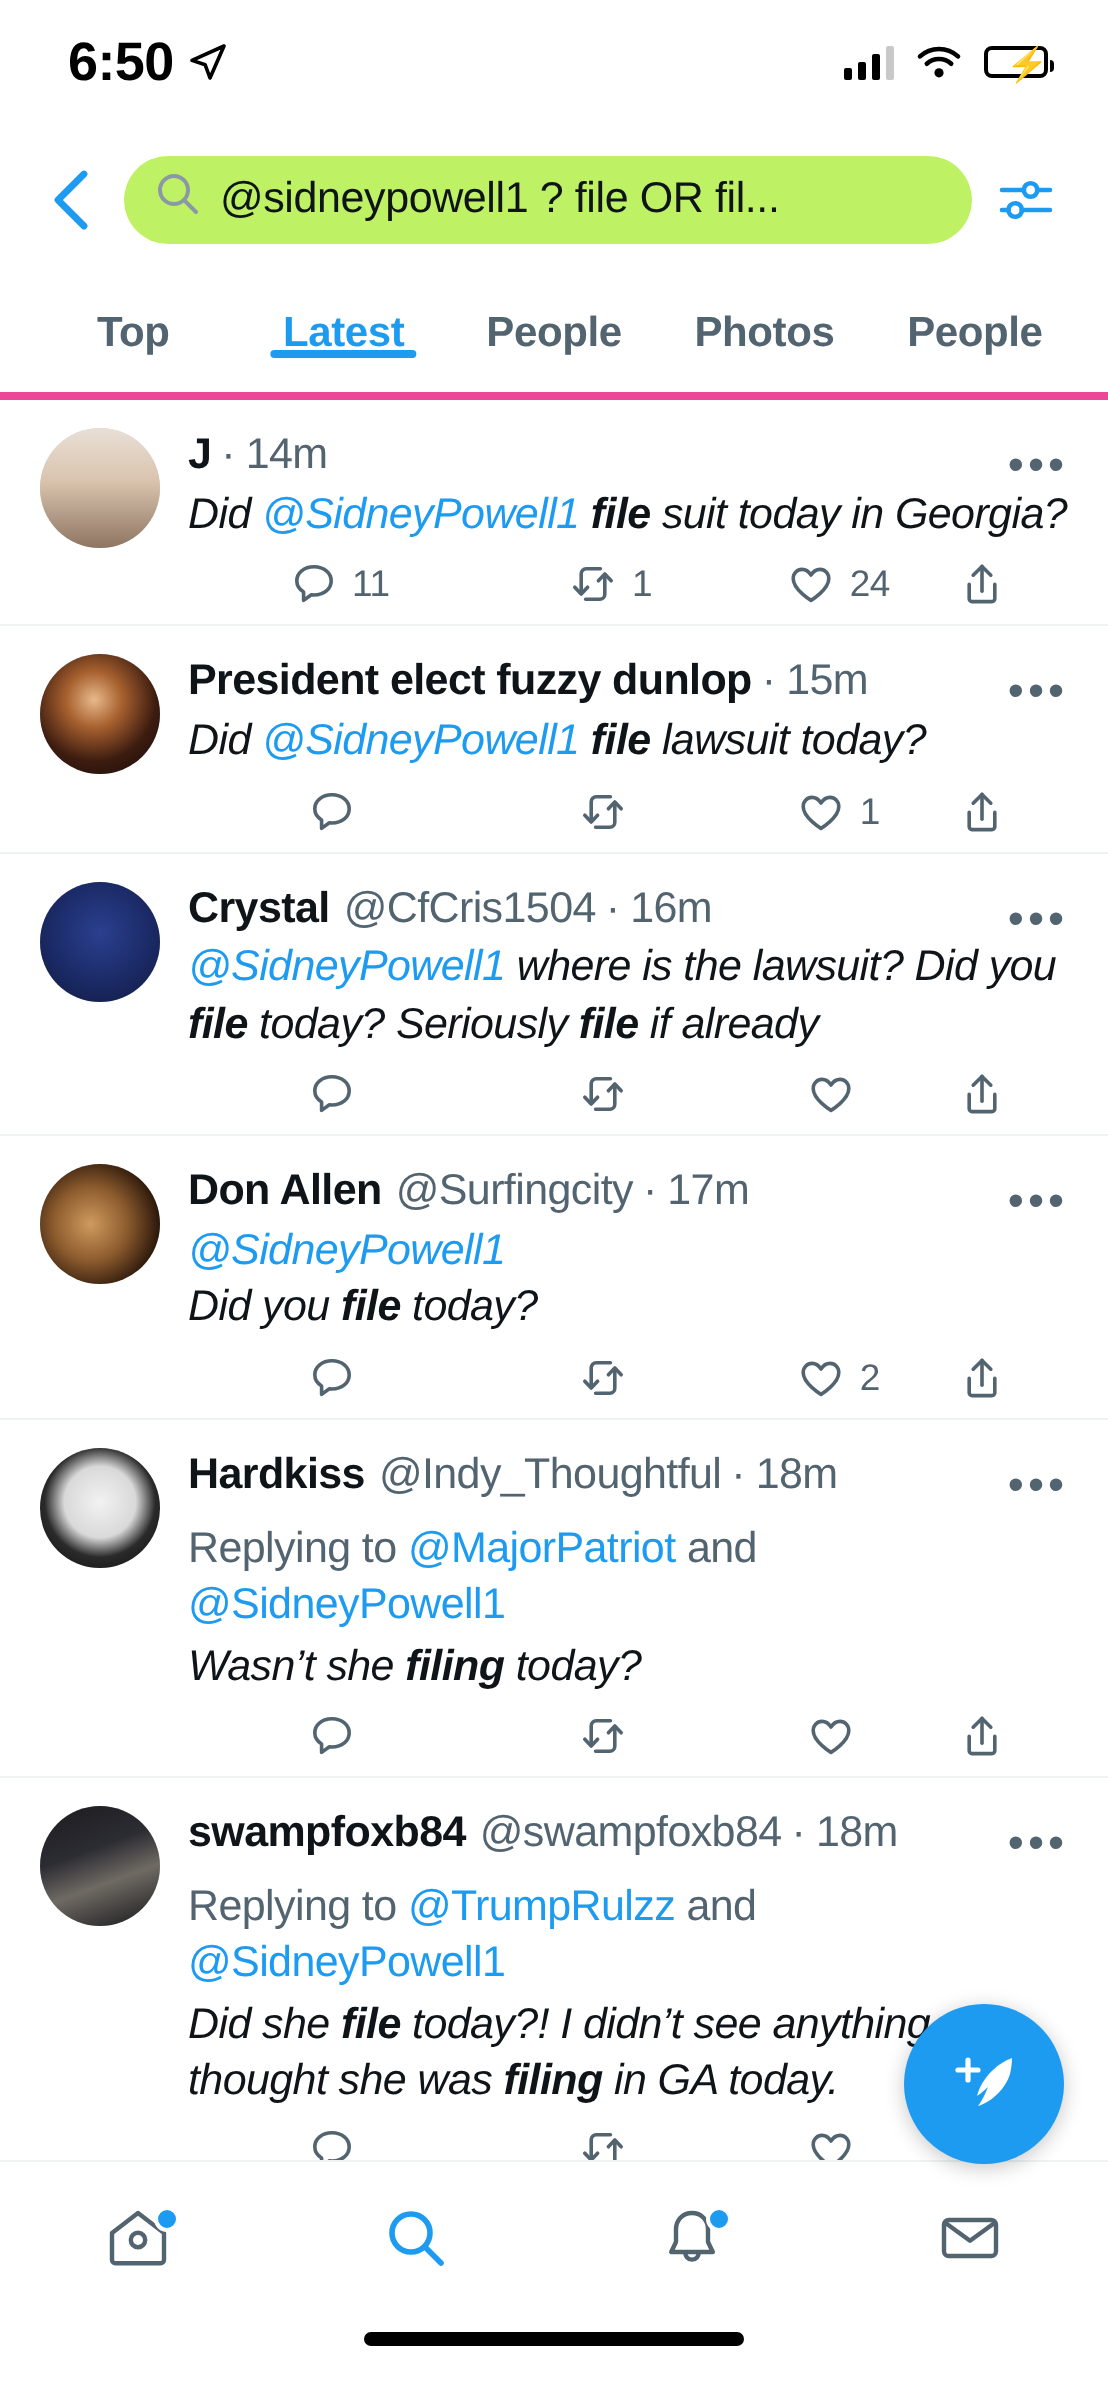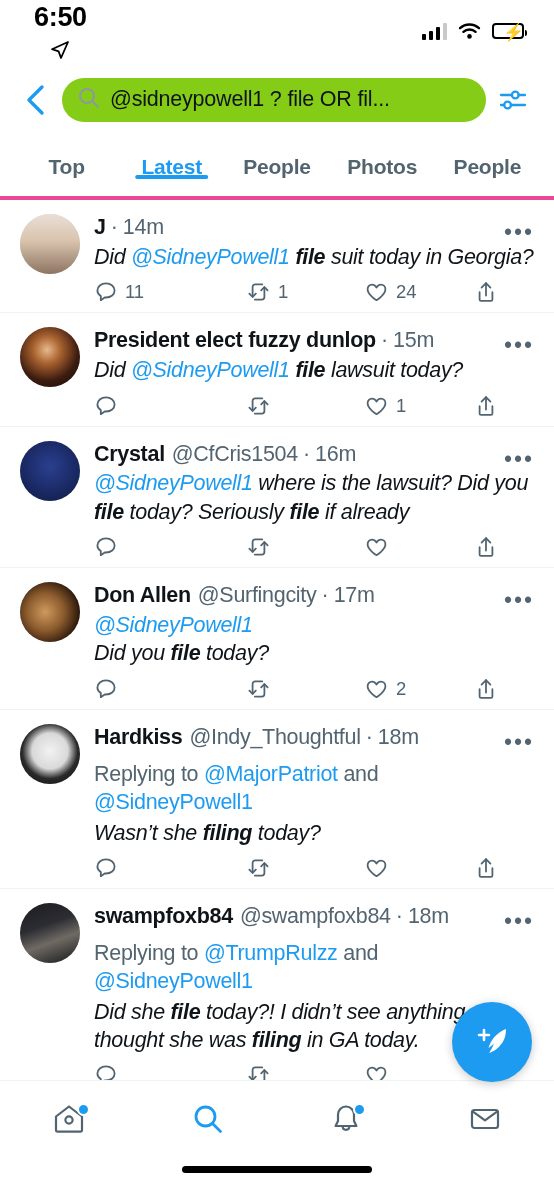--- a/index.html
+++ b/index.html
@@ -11,21 +11,21 @@
     -webkit-font-smoothing:antialiased;
   }
   .phone { position:relative; width:554px; height:1200px; display:flex; flex-direction:column; }
 
   
   .statusbar {
     height:62px; flex:0 0 62px;
     display:flex; align-items:center; justify-content:space-between;
     padding:0 30px 0 34px;
   }
-  .status-left { display:flex; align-items:center; gap:7px;flex-direction:column; }
+  .status-left { display:flex; align-items:center; gap:7px; }
   .status-time { font-size:27px; font-weight:700; letter-spacing:-0.3px; color:#000; }
   .status-right { display:flex; align-items:center; gap:11px; }
   .bars { display:flex; align-items:flex-end; gap:2.5px; height:17px; }
   .bars i { width:4.5px; background:#000; border-radius:1px; display:block; }
   .bars i:nth-child(1){height:6px}
   .bars i:nth-child(2){height:9px}
   .bars i:nth-child(3){height:13px}
   .bars i:nth-child(4){height:17px; background:#c9c9c9;}
   .battery { position:relative; width:32px; height:16px; border:2px solid #000; border-radius:4px; padding:1.5px; }
   .battery:after { content:""; position:absolute; right:-5px; top:4.5px; width:2.5px; height:6px; background:#000; border-radius:0 2px 2px 0; }
@@ -33,21 +33,21 @@
   .battery .bolt { position:absolute; left:9px; top:-2px; font-size:17px; line-height:20px; color:#000; }
 
   
   .searchbar {
     height:75px; flex:0 0 75px;
     display:flex; align-items:center; padding:0 18px 0 14px; gap:4px;
   }
   .back-btn { width:44px; height:44px; display:flex; align-items:center; justify-content:center; cursor:pointer; }
   .back-btn svg { display:block; }
   .search-field {
-    flex:1; height:44px; background:#84cc16; border-radius:22px;
+    flex:1; height:44px; background:#bef264; border-radius:22px;
     display:flex; align-items:center; padding:0 16px; gap:10px; overflow:hidden;
     cursor:text;
   }
   .search-field .q { flex:0 0 auto; }
   .search-text {
     font-size:21.5px; color:#0f1419; white-space:nowrap; overflow:hidden;
     letter-spacing:-0.2px;
   }
   .filter-btn { width:46px; height:44px; display:flex; align-items:center; justify-content:center; cursor:pointer; }
 
@@ -94,21 +94,21 @@
   }
   .tw-reply .mention { color:#1d9bf0; cursor:pointer; }
   .tw-text {
     font-size:21.5px; color:#0f1419; line-height:1.32; margin-top:2px; letter-spacing:-0.3px;
     word-wrap:break-word;
     font-style:italic;
   }
   .tw-text .mention { color:#1d9bf0; cursor:pointer; }
   .tw-text b { font-weight:700; }
   .actions { display:flex; align-items:center; margin-top:9px; padding-right:18px; }
-  .act { display:flex; align-items:center; gap:7px; color:#536471; cursor:pointer; }
+  .act { display:flex; align-items:center; gap:7px; color:#536471; cursor:pointer;justify-content:center; }
   .act:nth-child(1){ flex:0 0 36%; }
   .act:nth-child(2){ flex:0 0 28%; }
   .act:nth-child(3){ flex:0 0 26%; }
   .act:nth-child(4){ flex:0 0 10%; }
   .act .cnt { font-size:18.5px; color:#536471; letter-spacing:-0.2px; }
   .act svg { display:block; flex:0 0 auto; }
 
   
   .fab {
     position:absolute; right:22px; bottom:118px;

